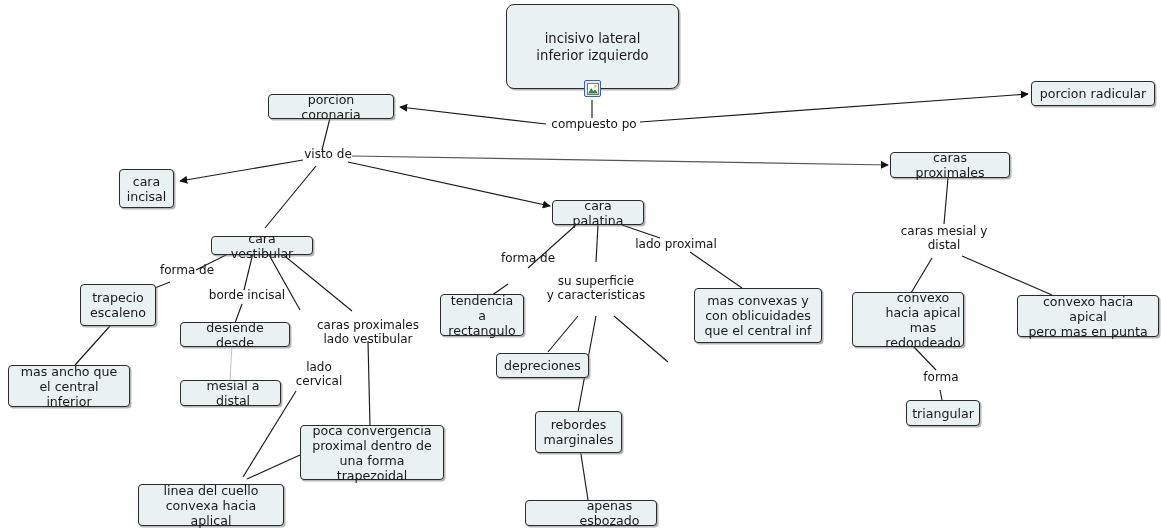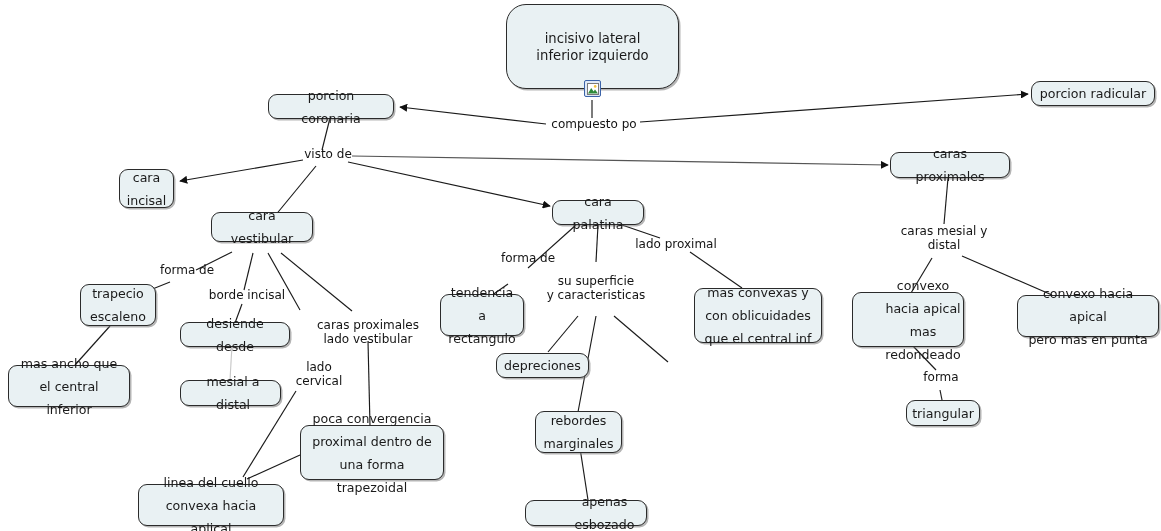--- a/index.html
+++ b/index.html
@@ -23,34 +23,34 @@
     top: 0;
     width: 1161px;
     height: 531px;
     pointer-events: none;
   }
   .node {
     position: absolute;
     box-sizing: border-box;
     background: #e9f1f3;
     border: 1.3px solid #2b2b2b;
-    border-radius: 9px;
+    border-radius: 4px;
     color: #1a1a1a;
     font-size: 12.6px;
-    line-height: 23px;
+    line-height: 15px;
     text-align: center;
     display: flex;
     align-items: center;
     justify-content: center;
     padding: 2px 7px;
     box-shadow: 1.5px 1.5px 0 rgba(120,120,120,0.55);
     white-space: pre-line;
   }
   .node.root {
-    border-radius: 20px;
+    border-radius: 8px;
     font-size: 13.2px;
     line-height: 17px;
   }
   .linklabel {
     position: absolute;
     font-size: 12px;
     line-height: 14.4px;
     color: #141414;
     text-align: center;
     white-space: pre-line;
@@ -155,21 +155,21 @@
     </svg>
   </div>
 
   <div class="node" style="left:268px; top:94px; width:126px; height:25px;">porcion coronaria</div>
 
   <div class="node" style="left:1031px; top:81px; width:124px; height:25px;">porcion radicular</div>
 
   <div class="node" style="left:119px; top:169px; width:55px; height:39px;">cara
 incisal</div>
 
-  <div class="node" style="left:211px; top:212px; width:102px; height:30px;">cara vestibular</div>
+  <div class="node" style="left:211px; top:236px; width:102px; height:19px;">cara vestibular</div>
 
   <div class="node" style="left:552px; top:200px; width:92px; height:25px;">cara palatina</div>
 
   <div class="node" style="left:890px; top:152px; width:120px; height:26px;">caras proximales</div>
 
   <div class="node" style="left:80px; top:284px; width:76px; height:42px;">trapecio
 escaleno</div>
 
   <div class="node" style="left:8px; top:365px; width:122px; height:42px;">mas ancho que
 el central inferior</div>
@@ -187,21 +187,21 @@
 
   <div class="node" style="left:440px; top:294px; width:84px; height:42px;">tendencia a
 rectangulo</div>
 
   <div class="node" style="left:496px; top:353px; width:93px; height:25px;">depreciones</div>
 
 
   <div class="node" style="left:535px; top:411px; width:87px; height:42px;">rebordes
 marginales</div>
 
-  <div class="node" style="left:525px; top:500px; width:122px; height:26px;padding-left:44px;">apenas esbozado</div>
+  <div class="node" style="left:525px; top:500px; width:132px; height:26px;padding-left:44px;">apenas esbozado</div>
 
   <div class="node" style="left:694px; top:288px; width:128px; height:55px;">mas convexas y
 con oblicuidades
 que el central inf</div>
 
   <div class="node" style="left:852px; top:292px; width:112px; height:55px;padding-left:37px;">convexo
 hacia apical
 mas redondeado</div>
 
   <div class="node" style="left:1017px; top:295px; width:142px; height:42px;">convexo hacia apical

